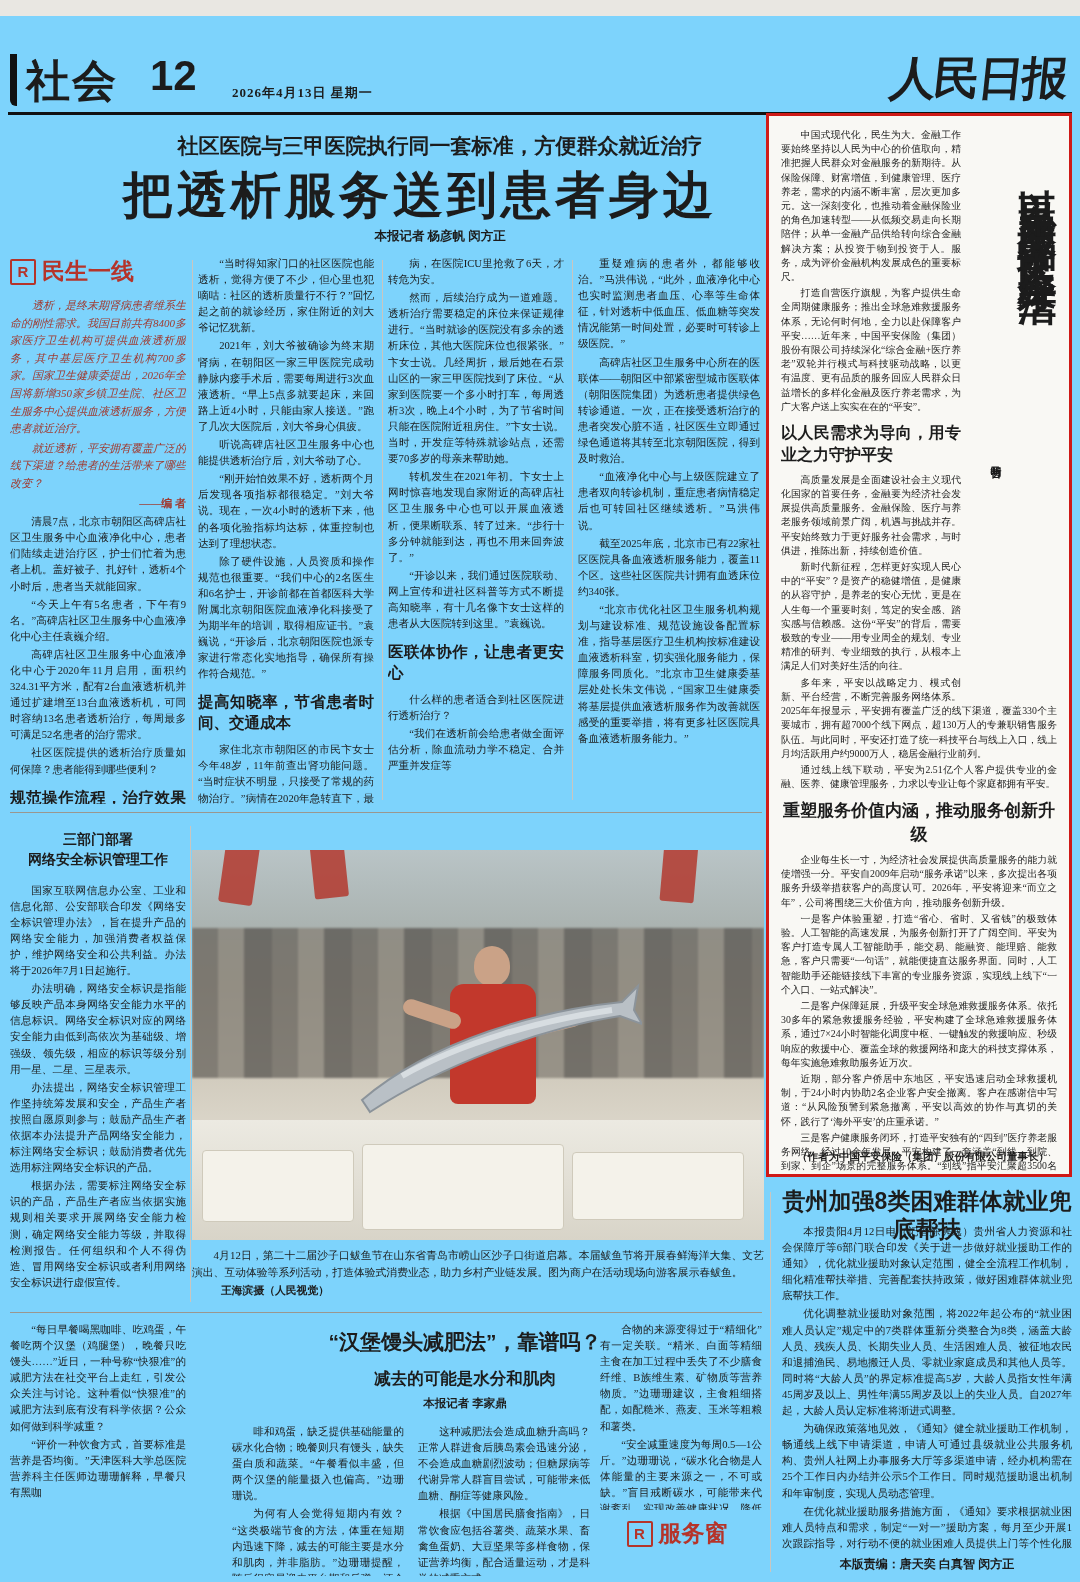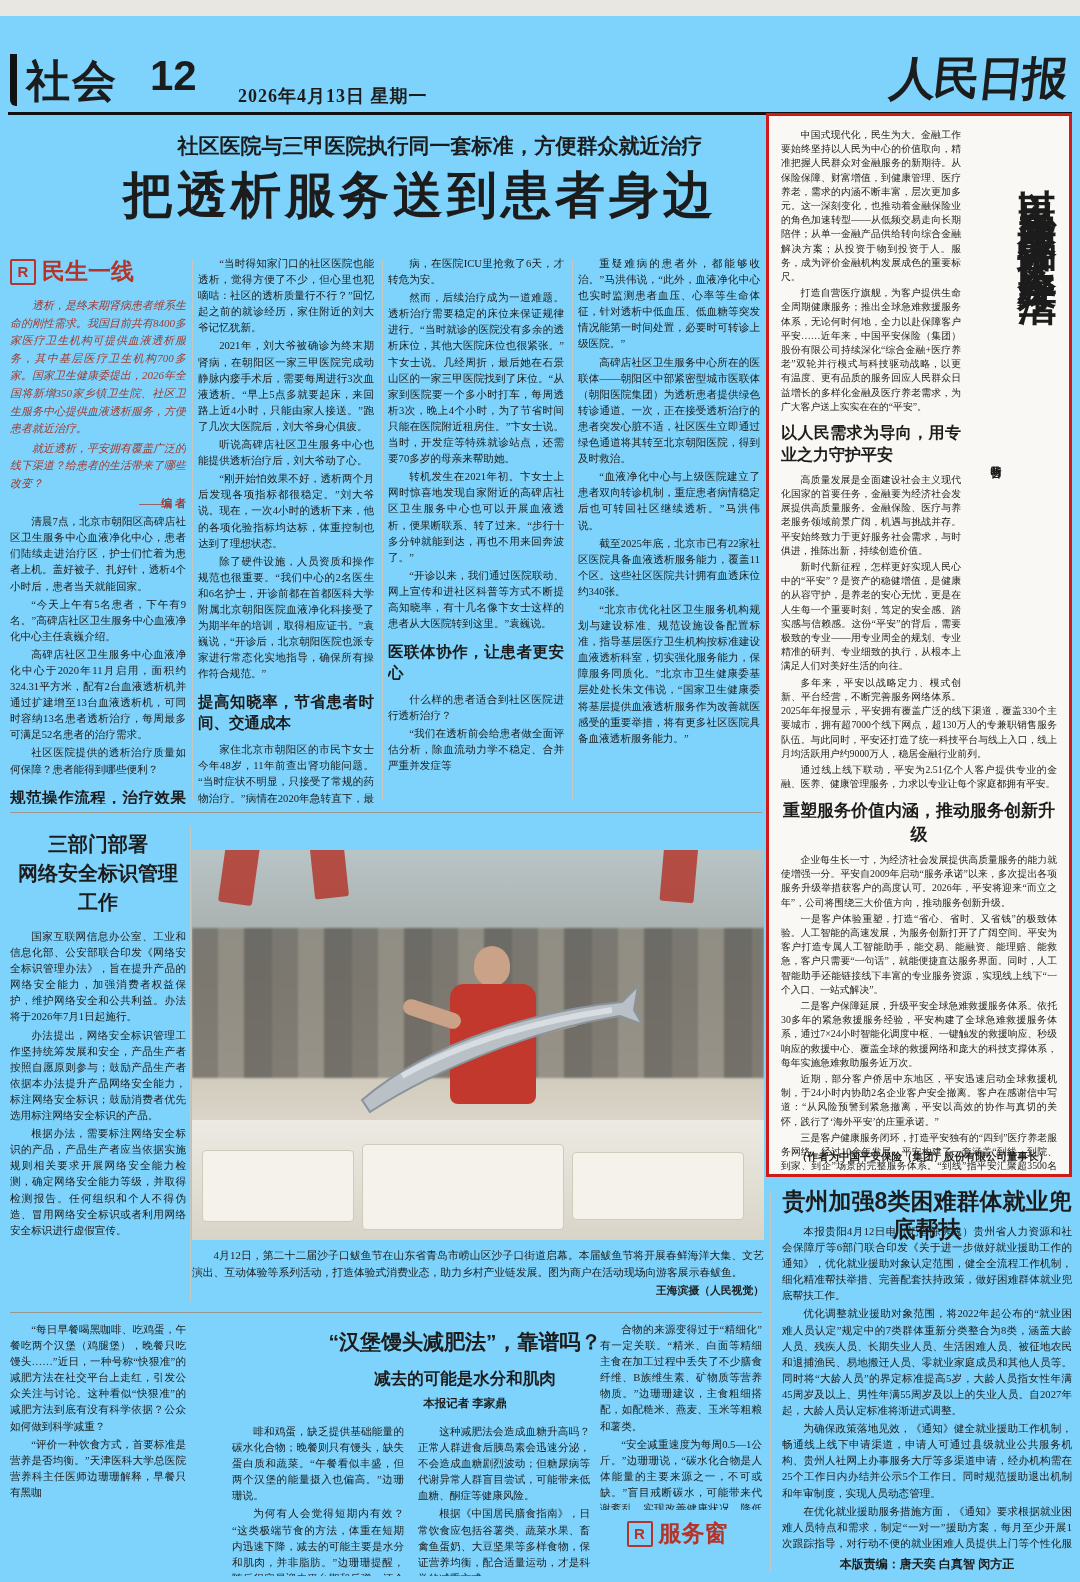--- a/index.html
+++ b/index.html
@@ -4,21 +4,21 @@
 <style>
   html,body{margin:0;padding:0;background:#e9e7e2;}
   .page{position:relative;width:1080px;height:1582px;background:#7dd3fc;margin:16px auto;overflow:hidden;
         font-family:"Liberation Serif","DejaVu Serif",serif;color:#1c1c1c;}
   
   .hdr-bracket{position:absolute;left:10px;top:38px;width:7px;height:52px;background:#111;border-bottom-left-radius:6px;}
   .hdr-section{position:absolute;left:26px;top:36px;font-family:"Liberation Sans","DejaVu Sans",sans-serif;
                font-weight:900;font-size:44px;letter-spacing:2px;}
   .hdr-page{position:absolute;left:150px;top:36px;font-family:"Liberation Sans","DejaVu Sans",sans-serif;
             font-weight:700;font-size:42px;}
-  .hdr-date{position:absolute;left:238px;top:68px;font-size:18px;font-weight:700;letter-spacing:1px;}
+  .hdr-date{position:absolute;left:232px;top:68px;font-size:13px;font-weight:700;letter-spacing:1px;}
   .hdr-paper{position:absolute;right:14px;top:32px;font-family:"Liberation Serif","DejaVu Serif",serif;
              font-weight:900;font-size:46px;transform:skewX(-6deg);letter-spacing:-2px;}
   .hdr-rule{position:absolute;left:8px;right:8px;top:96px;height:3px;background:#111;}
   
   .col{position:absolute;overflow:hidden;text-align:justify;}
   .col p{margin:0 0 2px 0;text-indent:2em;font-size:10.6px;line-height:1.52;}
   .col h3.colsub{font-family:"Liberation Sans","DejaVu Sans",sans-serif;font-weight:700;font-size:15.5px;
                  line-height:1.35;margin:10px 0 8px 0;text-indent:0;}
   .vrule{position:absolute;width:1px;background:#c9c6c0;}
   .hrule{position:absolute;height:1px;background:#9a978f;}
@@ -43,40 +43,40 @@
   .redbox .body p{margin:0 0 2px 0;text-indent:2em;font-size:9.8px;line-height:1.45;}
   .redbox .body h3.colsub{font-size:16px;margin:8px 0 6px 0;line-height:1.4;}
   .redbox .body h3.center{text-align:center;font-size:17px;}
   .vtitle-wrap{float:right;width:88px;height:565px;margin-left:8px;position:relative;}
   .vtitle{position:absolute;right:0;top:30px;writing-mode:vertical-rl;font-family:"Liberation Serif","DejaVu Serif",serif;
           font-weight:900;font-size:39px;letter-spacing:7px;line-height:1.05;}
   .vauthor{position:absolute;right:54px;top:330px;writing-mode:vertical-rl;font-size:11px;font-weight:700;}
   .box-closing{position:absolute;right:20px;bottom:10px;font-family:"Liberation Sans","DejaVu Sans",sans-serif;
                font-weight:700;font-size:10.5px;}
   
-  .sec-title{font-family:"Liberation Serif","DejaVu Serif",serif;font-weight:900;font-size:20px;
+  .sec-title{font-family:"Liberation Serif","DejaVu Serif",serif;font-weight:900;font-size:14px;
              text-align:center;line-height:1.45;margin:6px 0 12px 0;}
   
   .photo{position:absolute;left:192px;top:834px;width:572px;height:390px;overflow:hidden;background:
      linear-gradient(180deg,#9aa5a8 0%,#aab3b2 18%,#b8b3a6 34%,#cfc9bb 55%,#ded9cd 75%,#e8e4da 100%);}
   .ph-sky{position:absolute;left:0;top:0;width:100%;height:90px;background:linear-gradient(180deg,#b9c4c6,#a8b0ad);}
   .ph-flag{position:absolute;width:34px;height:60px;background:#b3382e;opacity:.85;border-radius:3px;}
   .ph-crowd{position:absolute;left:0;top:78px;width:100%;height:150px;
      background:repeating-linear-gradient(90deg,#6e6a63 0 26px,#8a857b 26px 52px,#5d5a55 52px 80px);
      filter:blur(1px);opacity:.8;}
   .ph-table{position:absolute;left:0;bottom:0;width:100%;height:120px;
      background:linear-gradient(180deg,#eceae2,#d8d4c8);}
   .ph-box{position:absolute;background:#f4f2ea;border:1px solid #cfcabb;border-radius:4px;}
   .ph-person{position:absolute;left:240px;top:96px;width:120px;height:210px;}
   .ph-head{position:absolute;left:42px;top:0;width:36px;height:40px;background:#caa287;border-radius:50% 50% 45% 45%;}
   .ph-vest{position:absolute;left:18px;top:38px;width:86px;height:120px;background:#c2382c;border-radius:14px 14px 8px 8px;}
   .ph-arm{position:absolute;width:60px;height:16px;background:#caa287;border-radius:8px;}
   .ph-fish{position:absolute;left:150px;top:130px;width:300px;height:150px;}
   .caption{position:absolute;left:192px;top:1231px;width:572px;font-size:10.8px;line-height:1.55;text-align:justify;}
-  .caption .cred{text-align:right;font-weight:700;}
+  .caption .cred{text-align:left;font-weight:700;padding-left:29px;}
   
   .b-title{position:absolute;left:230px;top:1312px;width:470px;text-align:center;
            font-family:"Liberation Sans","DejaVu Sans",sans-serif;font-weight:900;font-size:21px;}
   .b-sub{position:absolute;left:230px;top:1352px;width:470px;text-align:center;
          font-family:"Liberation Sans","DejaVu Sans",sans-serif;font-weight:700;font-size:16.5px;}
   .b-byline{position:absolute;left:230px;top:1380px;width:470px;text-align:center;font-size:11.5px;font-weight:700;}
   .svclabel{position:absolute;left:592px;top:1502px;width:170px;display:flex;justify-content:center;}
   
   .g-title{position:absolute;left:782px;top:1172px;width:290px;text-align:center;
            font-family:"Liberation Sans","DejaVu Sans",sans-serif;font-weight:900;font-size:23px;line-height:1.2;}
@@ -91,20 +91,21 @@
 
   <div class="hdr-bracket"></div>
   <div class="hdr-section">社会</div>
   <div class="hdr-page">12</div>
   <div class="hdr-date">2026年4月13日  星期一</div>
   <div class="hdr-paper">人民日报</div>
   <div class="hdr-rule"></div>
 
   <div class="kicker">社区医院与三甲医院执行同一套标准，方便群众就近治疗</div>
   <div class="headline">把透析服务送到患者身边</div>
+  <div class="byline">本报记者  杨彦帆  闵方正</div>
 
   <div class="col" style="left:10px;top:240px;width:176px;height:548px;">
     <div class="rlabel" style="margin-bottom:10px;">
       <span class="rlogo">R</span>
       <span>民生一线</span>
     </div>
     <div class="ednote">
         <p>透析，是终末期肾病患者维系生命的刚性需求。我国目前共有8400多家医疗卫生机构可提供血液透析服务，其中基层医疗卫生机构700多家。国家卫生健康委提出，2026年全国将新增350家乡镇卫生院、社区卫生服务中心提供血液透析服务，方便患者就近治疗。</p>
         <p>就近透析，平安拥有覆盖广泛的线下渠道？给患者的生活带来了哪些改变？</p>
         <p class="sig">——编  者</p>
@@ -171,20 +172,21 @@
     <div class="box-closing">（作者为中国平安保险（集团）股份有限公司董事长）</div>
   </div>
 
   <div class="col" style="left:10px;top:808px;width:176px;height:482px;">
     <h2 class="sec-title">
       <span>三部门部署</span><br>
       <span>网络安全标识管理工作</span>
     </h2>
     <div>
         <p>国家互联网信息办公室、工业和信息化部、公安部联合印发《网络安全标识管理办法》，旨在提升产品的网络安全能力，加强消费者权益保护，维护网络安全和公共利益。办法将于2026年7月1日起施行。</p>
+        <p>办法明确，网络安全标识是指能够反映产品本身网络安全能力水平的信息标识。网络安全标识对应的网络安全能力由低到高依次为基础级、增强级、领先级，相应的标识等级分别用一星、二星、三星表示。</p>
         <p>办法提出，网络安全标识管理工作坚持统筹发展和安全，产品生产者按照自愿原则参与；鼓励产品生产者依据本办法提升产品网络安全能力，标注网络安全标识；鼓励消费者优先选用标注网络安全标识的产品。</p>
         <p>根据办法，需要标注网络安全标识的产品，产品生产者应当依据实施规则相关要求开展网络安全能力检测，确定网络安全能力等级，并取得检测报告。任何组织和个人不得伪造、冒用网络安全标识或者利用网络安全标识进行虚假宣传。</p>
       </div>
   </div>
   <div class="vrule" style="left:190px;top:810px;height:476px;"></div>
 
   <div class="photo">
     <div class="ph-sky"></div>
     <div class="ph-flag" style="left:30px;top:-6px;transform:rotate(8deg);"></div>
     <div class="ph-flag" style="left:120px;top:-12px;transform:rotate(-6deg);"></div>

